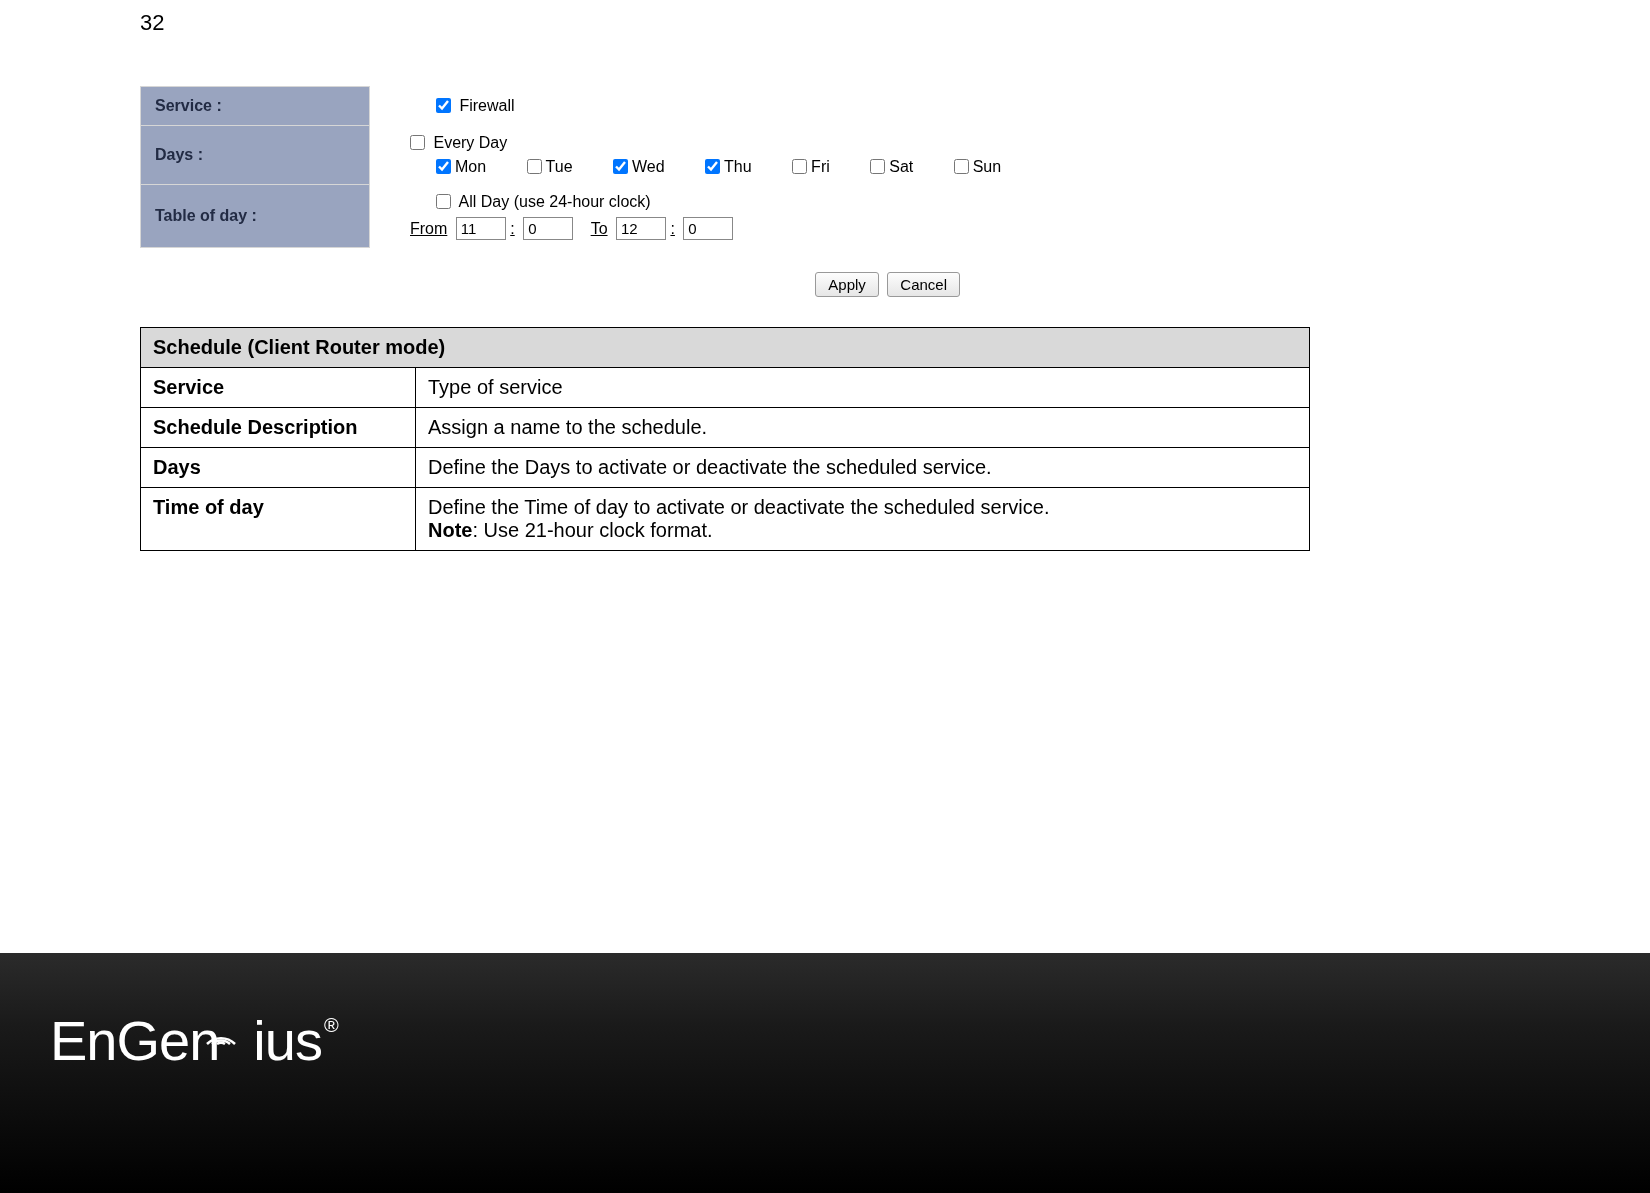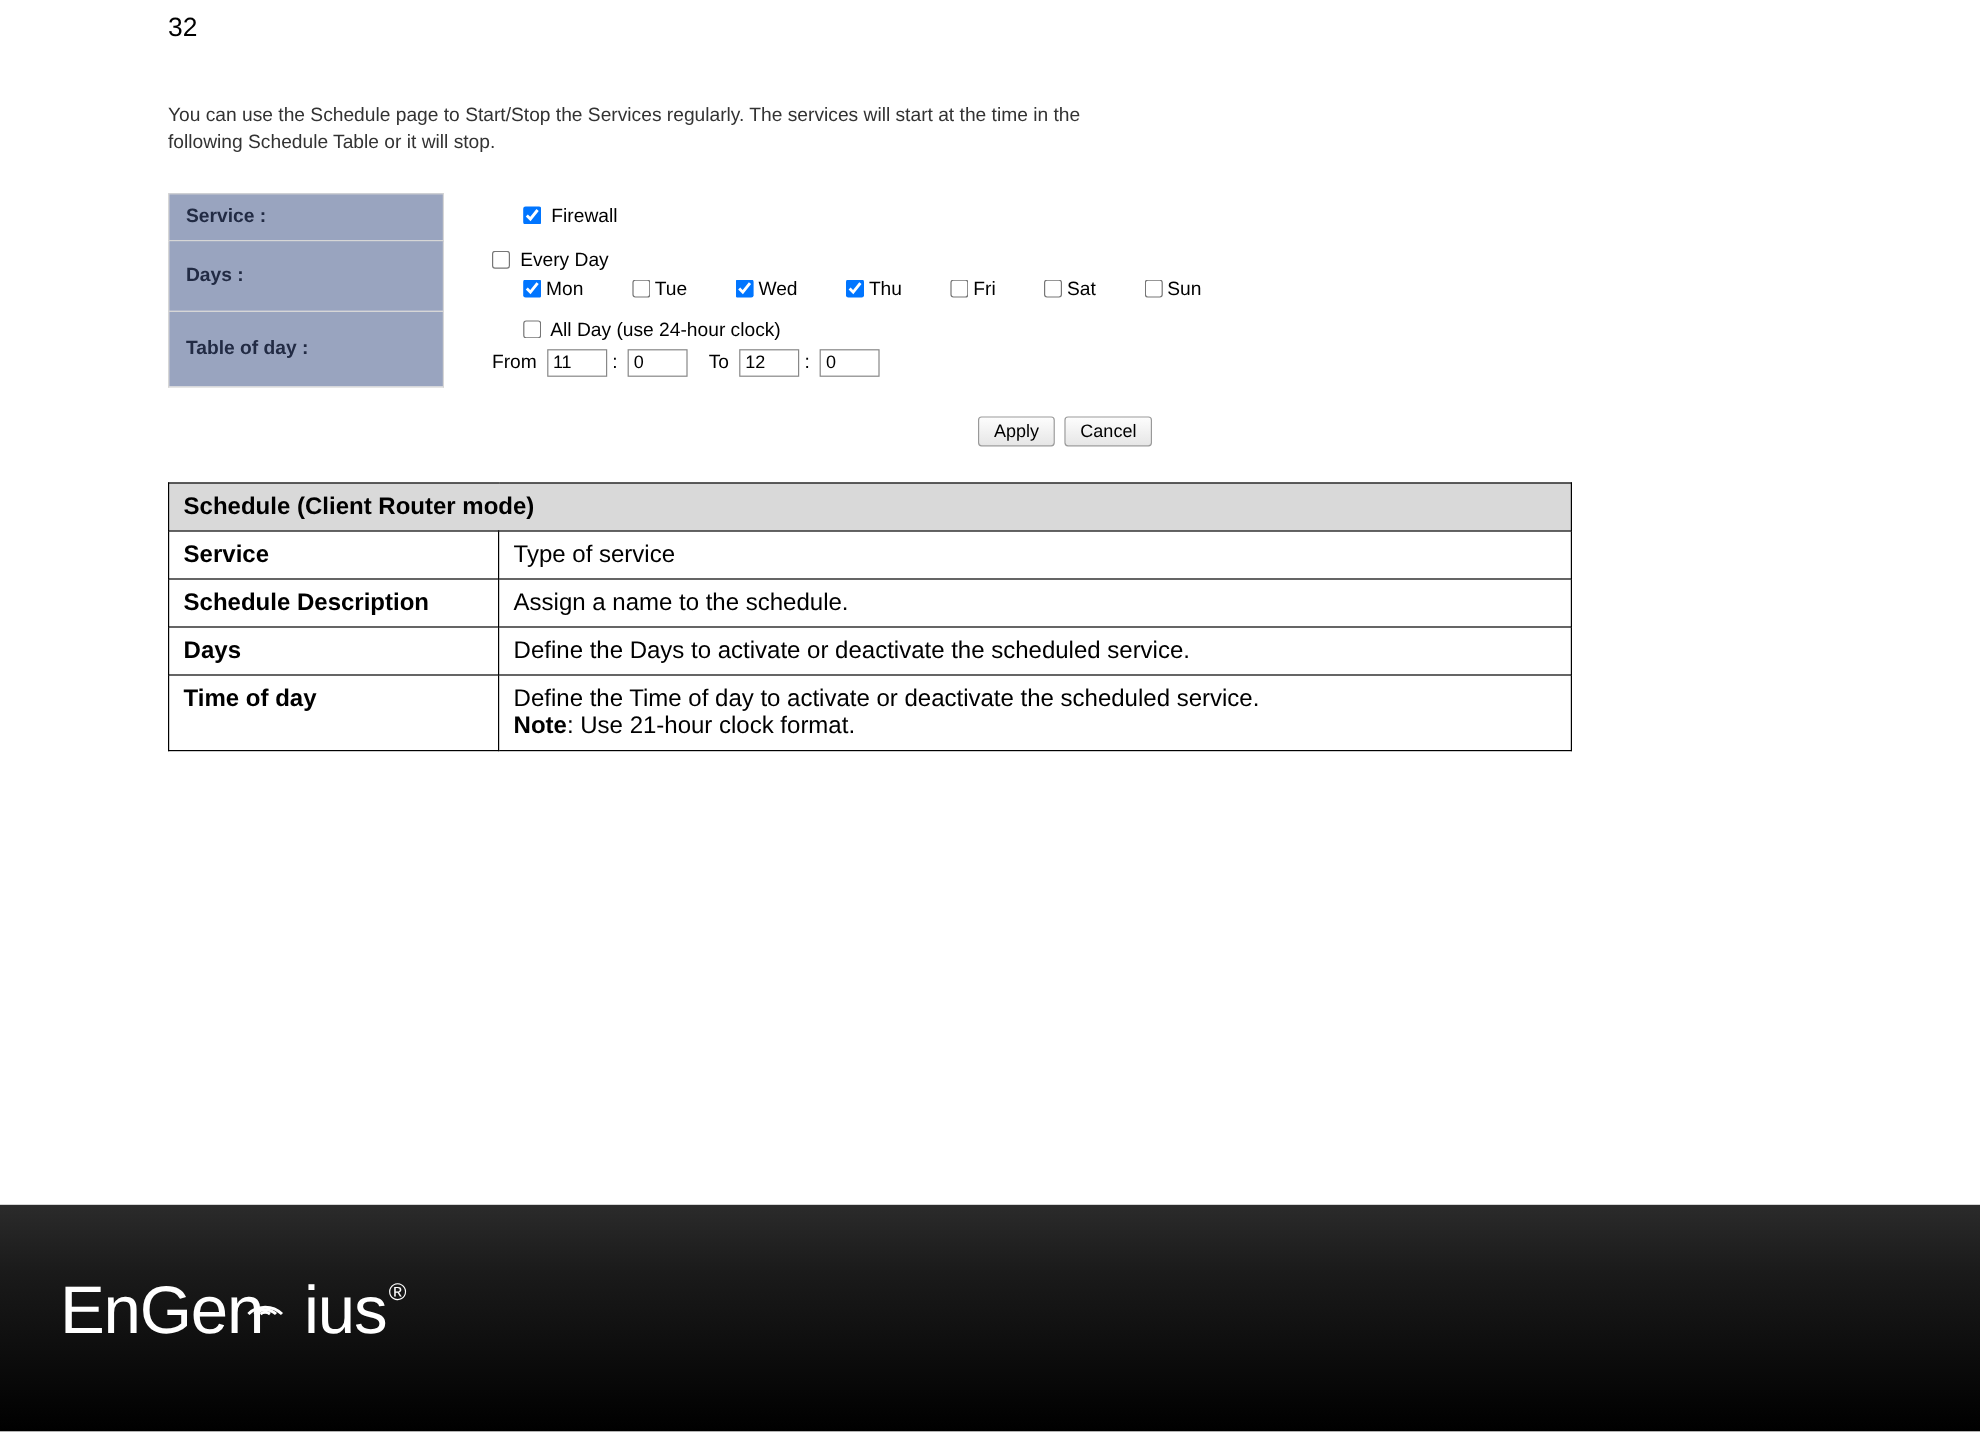--- a/index.html
+++ b/index.html
@@ -62,21 +62,21 @@
   .time-input { width: 40px; }
   .cb {
     width: 15px;
     height: 15px;
     vertical-align: -2px;
     margin: 0 4px 0 0;
   }
   .day-group { margin-top: 6px; }
   .day-group label, .service-line label, .allday-line label { margin-right: 10px; padding-left: 26px; }
   .from-line { margin-top: 6px; }
-  .from-line span { margin-right: 4px; }
+  .from-line span { margin-right: 4px; text-decoration: underline; }
   .buttons {
     text-align: right;
     margin-top: 24px;
     width: 820px;
   }
   .btn {
     background: linear-gradient(#fdfdfd,#e6e6e6);
     border: 1px solid #999;
     border-radius: 3px;
     padding: 3px 12px;
@@ -105,21 +105,21 @@
   .doc-table td.key {
     font-weight: bold;
     width: 250px;
   }
   
   .footer {
     position: absolute;
     left: 0;
     bottom: 0;
     width: 1650px;
-    height: 189px;
+    height: 240px;
     background: linear-gradient(#2b2b2b,#1a1a1a 30%,#000 100%);
   }
   .logo {
     position: absolute;
     left: 50px;
     top: 55px;
     color: #fff;
     font-size: 56px;
     letter-spacing: -1px;
     font-weight: 300;
@@ -137,21 +137,20 @@
     left: -18px;
     top: -46px;
   }
 </style>
 </head>
 <body>
 
 <div class="page">
   <div class="page-number">32</div>
 
-  <div class="intro">You can use the Schedule page to Start/Stop the Services regularly. The services will start at the time in the following Schedule Table or it will stop.</div>
 
   <table class="form-table">
     <tbody>
     <tr>
       <td class="label-cell">Service :</td>
       <td class="field-cell service-line">
         <label>
           <input type="checkbox" class="cb" checked="" style="">
           <span>Firewall</span>
         </label>

